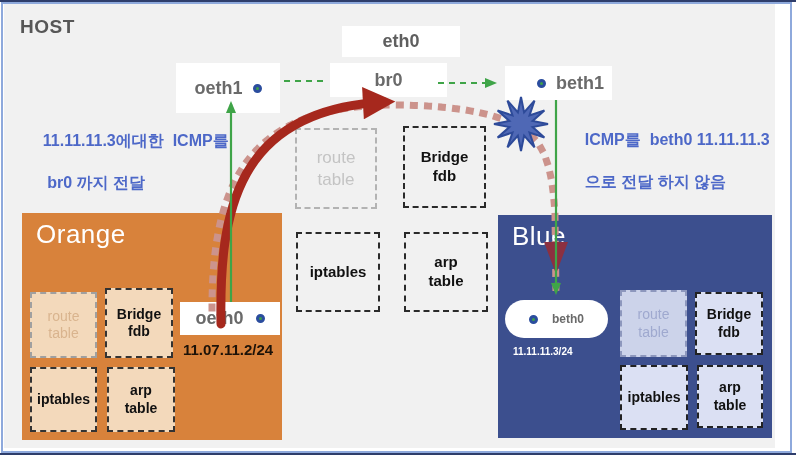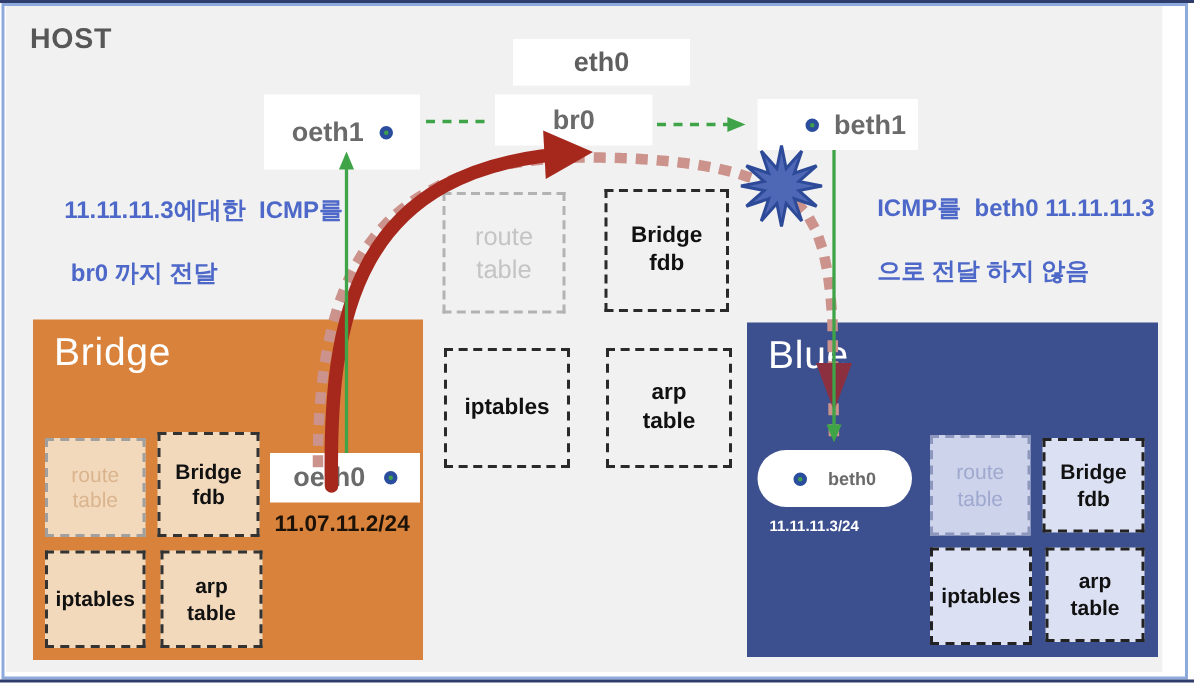--- a/index.html
+++ b/index.html
@@ -11,21 +11,21 @@
   .bg    { position:absolute; left:4px; top:4px; width:771px; height:444px; background:#f1f1f1; }
 
   .host-label { position:absolute; left:20px; top:16px; font-size:19px; font-weight:bold; color:#575757; letter-spacing:.5px; }
 
   .ifbox { position:absolute; background:#ffffff; display:flex; align-items:center; justify-content:center;
            gap:10px; font-size:18px; font-weight:bold; color:#6a6a6a; }
   .ifbox .dot { width:9px; height:9px; border-radius:50%; background:#3ea04a; border:3px solid #2b4d9e;
                 flex:0 0 auto; }
   #if-eth0  { left:342px; top:13px;  width:118px; height:31px; color:#5f5f5f;margin-top:13px; }
   #if-oeth1 { left:176px; top:63px;  width:104px; height:50px;text-align:center; }
-  #if-br0   { left:330px; top:63px;  width:105px; height:34px;text-align:right; }
+  #if-br0   { left:330px; top:63px;  width:117px; height:34px;text-align:right; }
   #if-beth1 { left:505px; top:66px;  width:107px; height:34px;padding-left:24px; }
 
   .annotation { position:absolute; color:#4d68c8; font-weight:bold; font-size:16px; line-height:21px; white-space:pre-wrap; }
   #ann-left  { left:25px;  top:109px; width:230px; }
   #ann-right { left:567px; top:108px; width:225px; }
 
   .tbox { position:absolute; display:flex; align-items:center; justify-content:center; text-align:center;
           font-weight:bold; font-size:15px; color:#111; line-height:1.25; border:2px dashed #2a2a2a; padding:2px 10px; }
   .tbox.pale { border-color:#b3b3b3; color:#c4c4c4; font-weight:normal; font-size:17px; }
   #ht-route { left:295px; top:128px; width:82px; height:81px; }
@@ -100,21 +100,21 @@
     <span>ICMP를  beth0 11.11.11.3</span><br>
     <span>으로 전달 하지 않음</span>
   </div>
 
   <div class="tbox pale" id="ht-route">route table</div>
   <div class="tbox" id="ht-fdb">Bridge fdb</div>
   <div class="tbox" id="ht-ipt">iptables</div>
   <div class="tbox" id="ht-arp">arp table</div>
 
   <div class="ns" id="ns-orange">
-    <div class="ns-title">Bridge</div>
+    <div class="ns-title">Orange</div>
     <div class="tbox pale" id="or-route">route table</div>
     <div class="tbox" id="or-fdb">Bridge fdb</div>
     <div id="or-if">
       <span>oeth0</span>
       <span class="dot2"></span>
     </div>
     <div id="or-ip">11.07.11.2/24</div>
     <div class="tbox" id="or-ipt">iptables</div>
     <div class="tbox" id="or-arp">arp table</div>
   </div>

